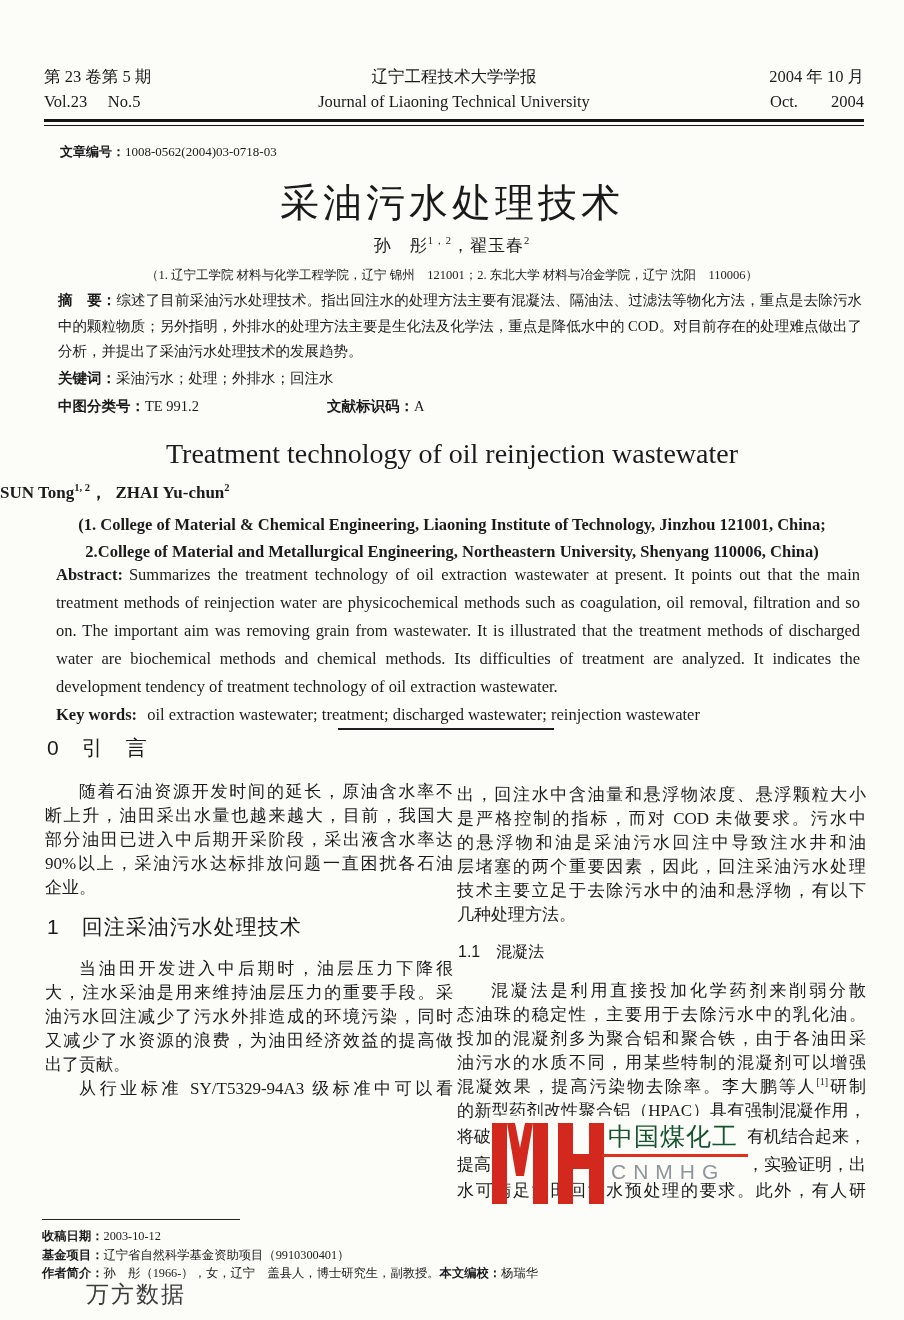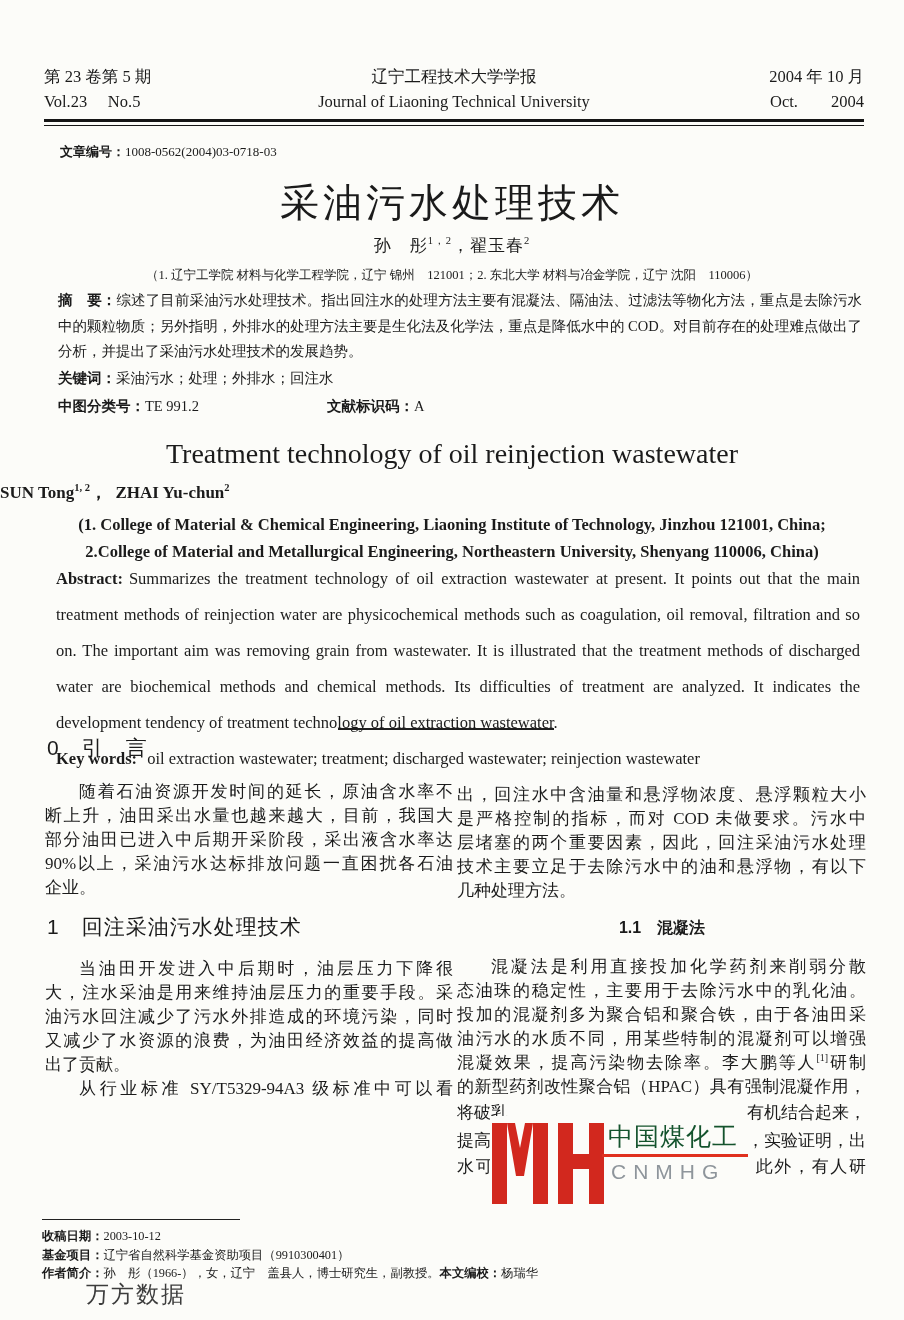--- a/index.html
+++ b/index.html
@@ -23,37 +23,37 @@
   .affil-cn{position:absolute;left:0;right:0;top:267px;text-align:center;font-size:12.5px;}
 
   .cn-abs{position:absolute;left:58px;right:42px;top:288px;font-size:14.5px;line-height:25.5px;text-align:justify;}
   .kw-cn{position:absolute;left:58px;top:369px;font-size:14.5px;}
   .clc-row{position:absolute;left:58px;top:397px;font-size:14.5px;display:flex;align-items:baseline;}
   .clc-gap{display:inline-block;width:128px;}
 
   .title-en{position:absolute;left:0;right:0;top:438px;text-align:center;font-size:28px;}
   .authors-en{position:absolute;left:0;right:0;top:481px;text-align:left;font-size:17px;font-weight:bold;}
   .affil-en{position:absolute;left:0;right:0;top:511px;text-align:center;font-size:16.5px;font-weight:bold;line-height:27px;}
-  .en-abs{position:absolute;left:56px;right:44px;top:561px;font-size:16.5px;line-height:36px;text-align:justify;}
+  .en-abs{position:absolute;left:56px;right:44px;top:561px;font-size:16.5px;line-height:28px;text-align:justify;}
   .en-abs p{margin:0;}
   .en-abs .lbl{font-family:"Liberation Serif","DejaVu Serif",serif;font-weight:bold;margin-right:6px;}
 
   .mid-divider{position:absolute;top:728px;left:338px;width:216px;border-top:2.5px solid #1e1e1e;}
 
   .col{position:absolute;font-size:17px;line-height:24px;}
   .col-left{left:45px;width:408px;top:736px;}
   .col-right{left:457px;width:409px;top:783px;}
   .ln{text-align:justify;text-align-last:justify;}
   .ln.last{text-align-last:left;}
   .ln.indent{text-indent:34px;}
   .ln.split{display:flex;justify-content:space-between;text-align-last:auto;line-height:28px;}
   .h-sec{font-family:"Liberation Sans","DejaVu Sans",sans-serif;font-weight:500;font-size:21px;letter-spacing:1px;}
   .h0{margin:0 0 20px 2px;}
   .h1{margin:15px 0 18px 2px;}
-  .h11{font-family:"Liberation Sans","DejaVu Sans",sans-serif;font-weight:bold;font-size:16px;margin:13px 0 15px 1px;text-align:center;}
+  .h11{font-family:"Liberation Sans","DejaVu Sans",sans-serif;font-weight:normal;font-size:16px;margin:13px 0 15px 1px;}
   .ref{font-size:10px;}
 
   .fn-sep{position:absolute;left:42px;top:1219px;width:198px;border-top:1.5px solid #222;}
   .fns{position:absolute;left:42px;top:1227px;font-size:12.3px;line-height:18.5px;}
   .fns .lbl{font-size:12.3px;}
 
   .wanfang{position:absolute;left:86px;top:1279px;font-size:23px;letter-spacing:2px;color:#3c3c3c;
            font-family:"Liberation Sans","DejaVu Sans",sans-serif;}
 
   
@@ -142,20 +142,21 @@
       <div class="ln">又减少了水资源的浪费，为油田经济效益的提高做</div>
       <div class="ln last">出了贡献。</div>
     </div>
     <div class="ln indent">从行业标准 SY/T5329-94A3 级标准中可以看</div>
   </div>
 
   <div class="col col-right">
     <div>
       <div class="ln">出，回注水中含油量和悬浮物浓度、悬浮颗粒大小</div>
       <div class="ln">是严格控制的指标，而对 COD 未做要求。污水中</div>
+      <div class="ln">的悬浮物和油是采油污水回注中导致注水井和油</div>
       <div class="ln">层堵塞的两个重要因素，因此，回注采油污水处理</div>
       <div class="ln">技术主要立足于去除污水中的油和悬浮物，有以下</div>
       <div class="ln last">几种处理方法。</div>
     </div>
     <div class="h11">1.1　混凝法</div>
     <div>
       <div class="ln indent">混凝法是利用直接投加化学药剂来削弱分散</div>
       <div class="ln">态油珠的稳定性，主要用于去除污水中的乳化油。</div>
       <div class="ln">投加的混凝剂多为聚合铝和聚合铁，由于各油田采</div>
       <div class="ln">油污水的水质不同，用某些特制的混凝剂可以增强</div>

